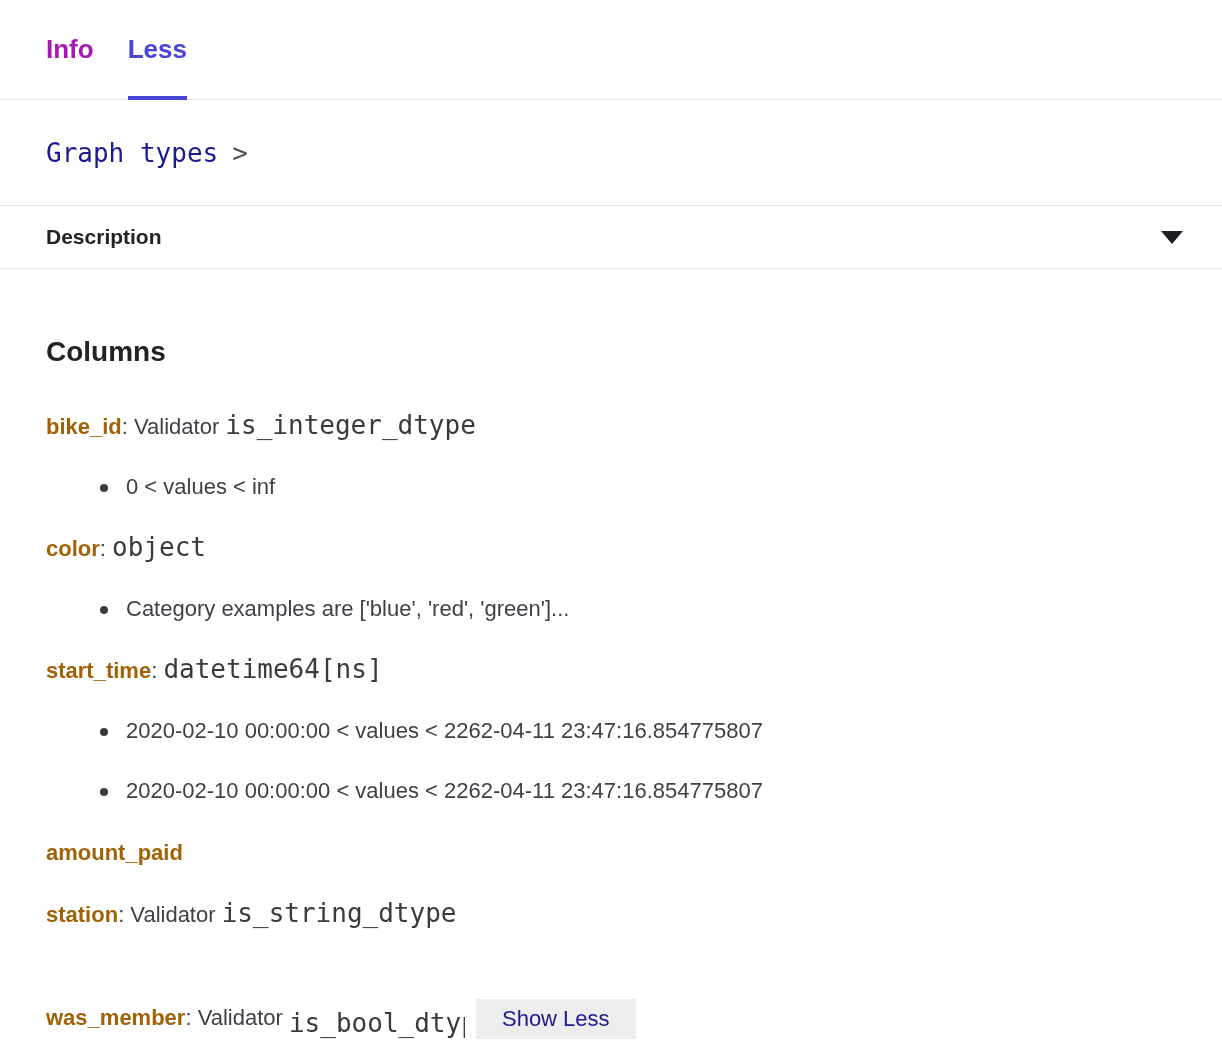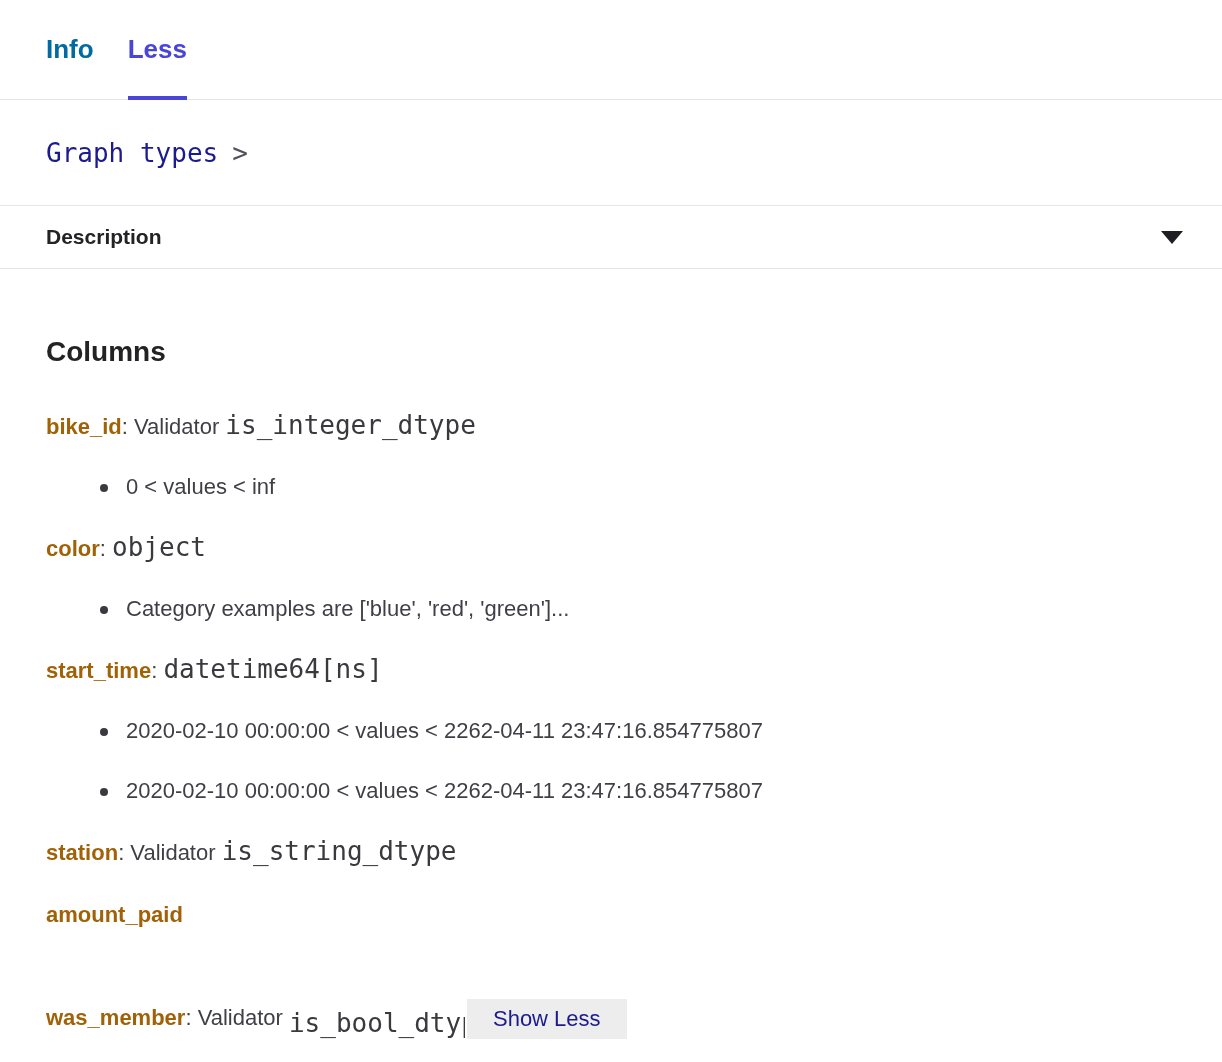--- a/index.html
+++ b/index.html
@@ -21,21 +21,21 @@
     display: flex; align-items: stretch;
     height: 100px;
     padding: 0 46px;
     gap: 34px;
     border-bottom: 1px solid #e5e5e8;
   }
   .tab {
     display: flex; align-items: center;
     position: relative;
     font-size: 26px; font-weight: 600;
-    color: #0369a1;
+    color: #a21caf;
     cursor: pointer;
   }
   .tab.active { color: #4845d8; }
   .tab.active::after {
     content: "";
     position: absolute; left: 0; right: 0; bottom: -1px;
     height: 4px;
     background: #4845d8;
   }
 
@@ -104,21 +104,21 @@
     display: inline-block;
     max-width: 176px;
     overflow: hidden;
     white-space: nowrap;
     vertical-align: bottom;
   }
   .show-less-btn {
     display: inline-flex; align-items: center; justify-content: center;
     height: 40px;
     padding: 0 26px;
-    margin-left: 2px;
+    margin-left: 11px;
     border: none;
     background: #ededed;
     color: #1b1b8f;
     font-family: "Liberation Sans", sans-serif;
     font-size: 22px; font-weight: 500;
     vertical-align: middle;
     cursor: pointer;
   }
 </style>
 </head>
@@ -161,23 +161,23 @@
   </p>
   <ul class="bullets">
     <li>2020-02-10 00:00:00 &lt; values &lt; 2262-04-11 23:47:16.854775807</li>
   </ul>
 
   <ul class="bullets">
     <li>2020-02-10 00:00:00 &lt; values &lt; 2262-04-11 23:47:16.854775807</li>
   </ul>
 
   <p class="field">
-    <span class="fname">station</span><span>: Validator </span><code>is_string_dtype</code>
+    <span class="fname">amount_paid</span><span></span><code></code>
   </p>
 
   <p class="field">
-    <span class="fname">amount_paid</span><span></span><code></code>
+    <span class="fname">station</span><span>: Validator </span><code>is_string_dtype</code>
   </p>
 
   <p class="field">
     <span class="fname">was_member</span><span>: Validator </span><code class="truncate">is_bool_dtype</code><button class="show-less-btn">Show Less</button>
   </p>
 </main>
 
 </body></html>

